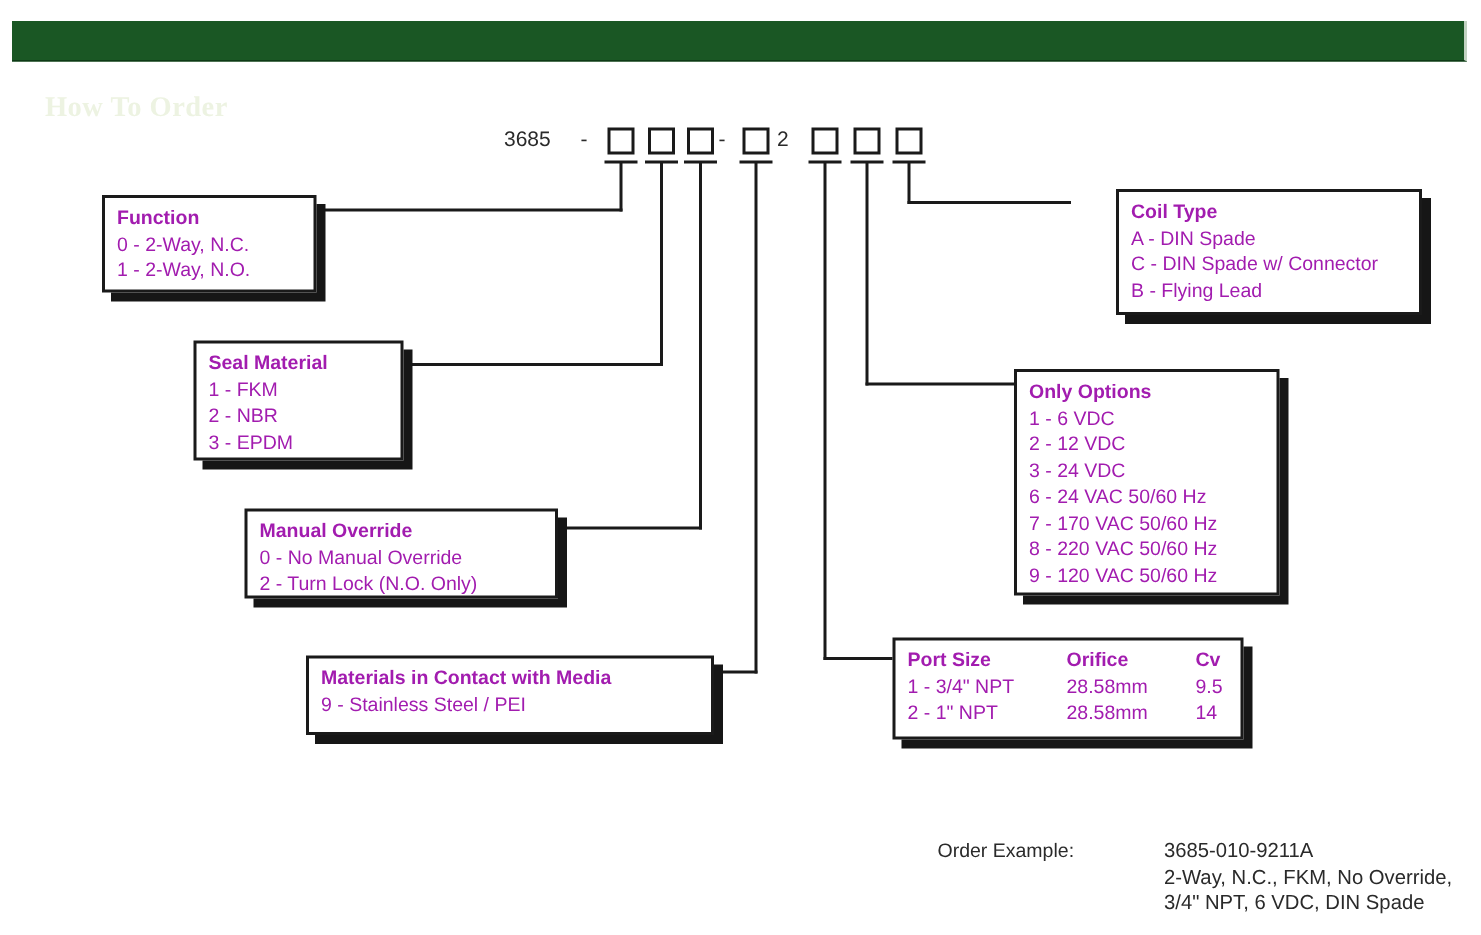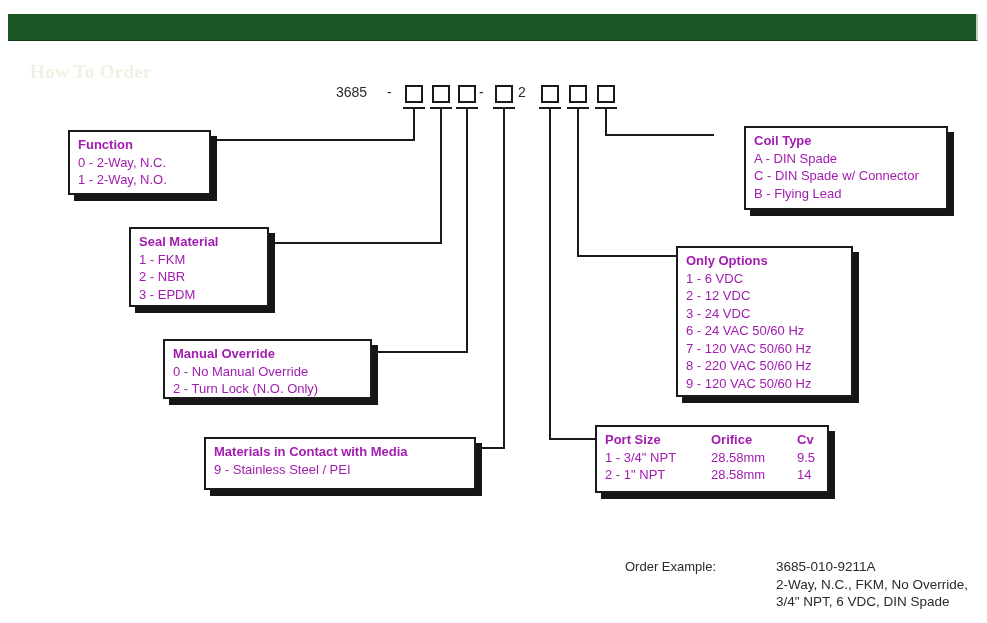--- a/index.html
+++ b/index.html
@@ -183,21 +183,21 @@
     <div>C - DIN Spade w/ Connector</div>
     <div>B - Flying Lead</div>
   </div>
 
   <div class="info-box" id="box-coil-options">
     <div class="title">Only Options</div>
     <div>1 - 6 VDC</div>
     <div>2 - 12 VDC</div>
     <div>3 - 24 VDC</div>
     <div>6 - 24 VAC 50/60 Hz</div>
-    <div>7 - 120 VAC 50/60 Hz</div>
+    <div>7 - 170 VAC 50/60 Hz</div>
     <div>8 - 220 VAC 50/60 Hz</div>
     <div>9 - 120 VAC 50/60 Hz</div>
   </div>
 
   <div class="info-box" id="box-port-size">
     <div class="port-grid">
       <div class="title">Port Size</div>
       <div class="title">Orifice</div>
       <div class="title">Cv</div>
       <div>1 - 3/4" NPT</div>

